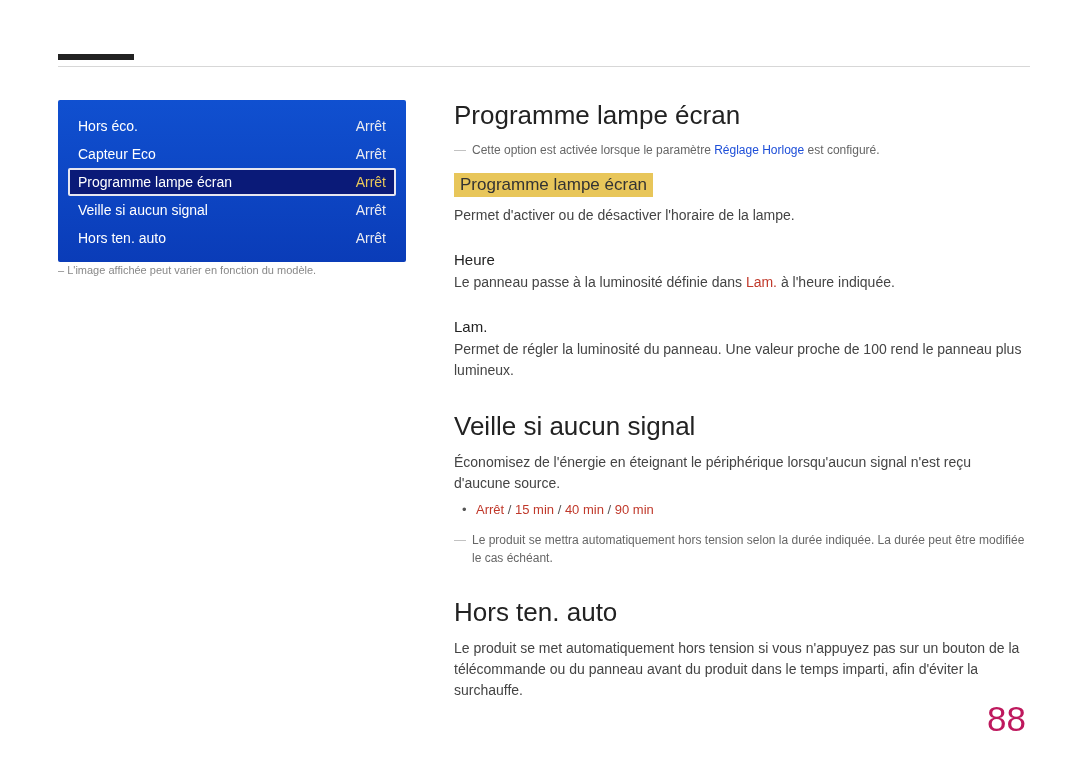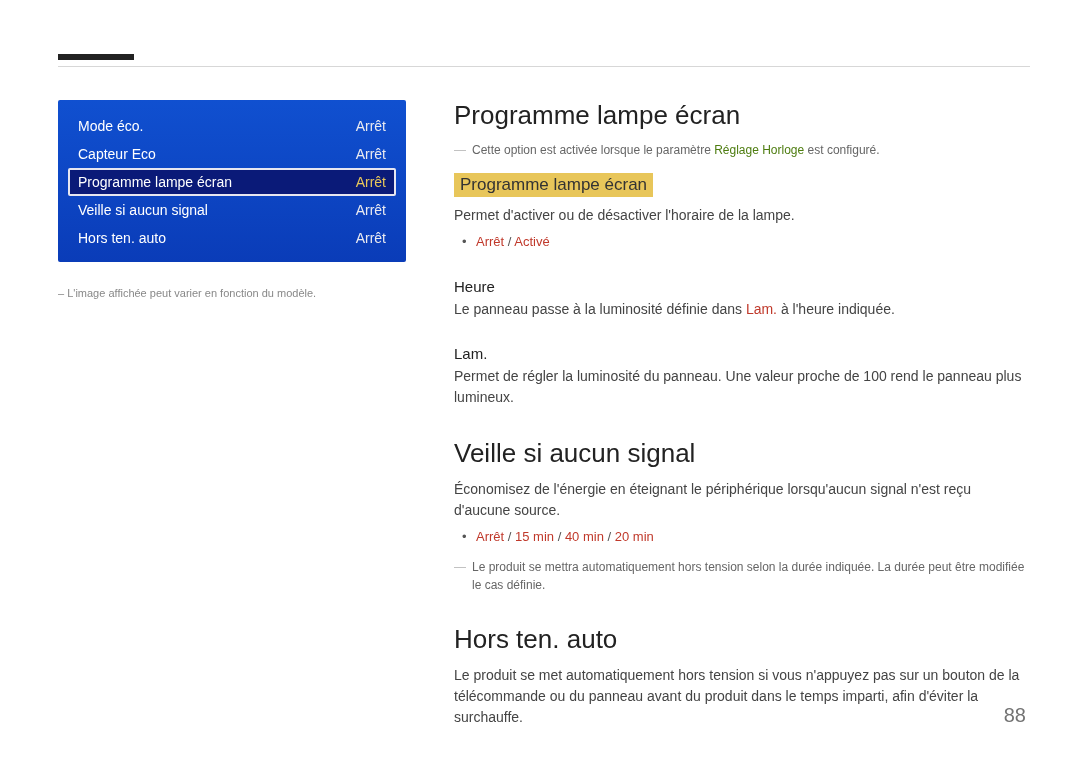--- a/index.html
+++ b/index.html
@@ -62,21 +62,21 @@
   .menu-row.active {
     background: #0a1a78;
     border: 2px solid #e6e6f0;
     padding: 4px 8px;
   }
   .menu-row .val { color: #eaeaf0; }
   .menu-row.active .val { color: #e8c65a; }
   .menu-note {
     font-size: 11px;
     color: #888;
-    margin-top: 24px;
+    margin-top: 1px;
     line-height: 1.4;
   }
 
   
   h1.section {
     font-size: 26px;
     font-weight: 400;
     color: #222;
     margin-bottom: 10px;
     margin-top: 0;
@@ -88,21 +88,21 @@
     margin-bottom: 14px;
     display: flex;
     gap: 6px;
     line-height: 1.5;
   }
   .dash-note::before {
     content: "―";
     color: #bbb;
     flex: 0 0 auto;
   }
-  .dash-note .emph { color: #4d7c0f; }
+  .dash-note .emph { color: #1d4ed8; }
   .hl {
     display: inline-block;
     background: #e8c65a;
     color: #333;
     font-size: 17px;
     padding: 2px 6px;
     margin-bottom: 8px;
   }
   p.desc {
     font-size: 14px;
@@ -132,38 +132,38 @@
   h3.sub {
     font-size: 15px;
     font-weight: 400;
     color: #222;
     margin-top: 25px;
     margin-bottom: 4px;
   }
   .page-num {
     position: absolute;
     right: 54px;
-    bottom: 36px;
-    font-size: 20px;
-    color: #737373;
+    bottom: 24px;
+    font-size: 35px;
+    color: #be185d;
     font-weight: 300;
   }
 </style>
 </head>
 <body>
 
 <div class="top-mark"></div>
 <div class="top-rule"></div>
 
 <div class="layout">
   <div class="left-col">
     <div class="menu-card">
 
       <div class="menu-row">
-        <span>Mode éco.</span>
+        <span>Hors éco.</span>
         <span class="val">Arrêt</span>
       </div>
       <div class="menu-row">
         <span>Capteur Eco</span>
         <span class="val">Arrêt</span>
       </div>
       <div class="menu-row active">
         <span>Programme lampe écran</span>
         <span class="val">Arrêt</span>
       </div>
@@ -183,40 +183,37 @@
 
     <h1 class="section">Programme lampe écran</h1>
     <div class="dash-note">
       <span>
         <span>Cette option est activée lorsque le paramètre </span><span class="emph">Réglage Horloge</span><span> est configuré.</span>
       </span>
     </div>
 
     <div><span class="hl">Programme lampe écran</span></div>
     <p class="desc">Permet d'activer ou de désactiver l'horaire de la lampe.</p>
-    <ul class="opts">
-      <li><span>Arrêt</span><span class="sep"> / </span><span>Activé</span></li>
-    </ul>
 
     <h3 class="sub">Heure</h3>
     <p class="desc">
       <span>Le panneau passe à la luminosité définie dans </span><span class="emph">Lam.</span><span> à l'heure indiquée.</span>
     </p>
     <h3 class="sub">Lam.</h3>
     <p class="desc">Permet de régler la luminosité du panneau. Une valeur proche de 100 rend le panneau plus lumineux.</p>
 
     <h1 class="section mt">Veille si aucun signal</h1>
     <p class="desc">Économisez de l'énergie en éteignant le périphérique lorsqu'aucun signal n'est reçu d'aucune source.</p>
     <ul class="opts">
       <li>
-        <span>Arrêt</span><span class="sep"> / </span><span>15 min</span><span class="sep"> / </span><span>40 min</span><span class="sep"> / </span><span>20 min</span>
+        <span>Arrêt</span><span class="sep"> / </span><span>15 min</span><span class="sep"> / </span><span>40 min</span><span class="sep"> / </span><span>90 min</span>
       </li>
     </ul>
     <div class="dash-note">
-        <span>Le produit se mettra automatiquement hors tension selon la durée indiquée. La durée peut être modifiée le cas définie.</span>
+        <span>Le produit se mettra automatiquement hors tension selon la durée indiquée. La durée peut être modifiée le cas échéant.</span>
       </div>
 
     <h1 class="section mt">Hors ten. auto</h1>
     <p class="desc">Le produit se met automatiquement hors tension si vous n'appuyez pas sur un bouton de la télécommande ou du panneau avant du produit dans le temps imparti, afin d'éviter la surchauffe.</p>
 
   </div>
 </div>
 
 <div class="page-num">88</div>
 

